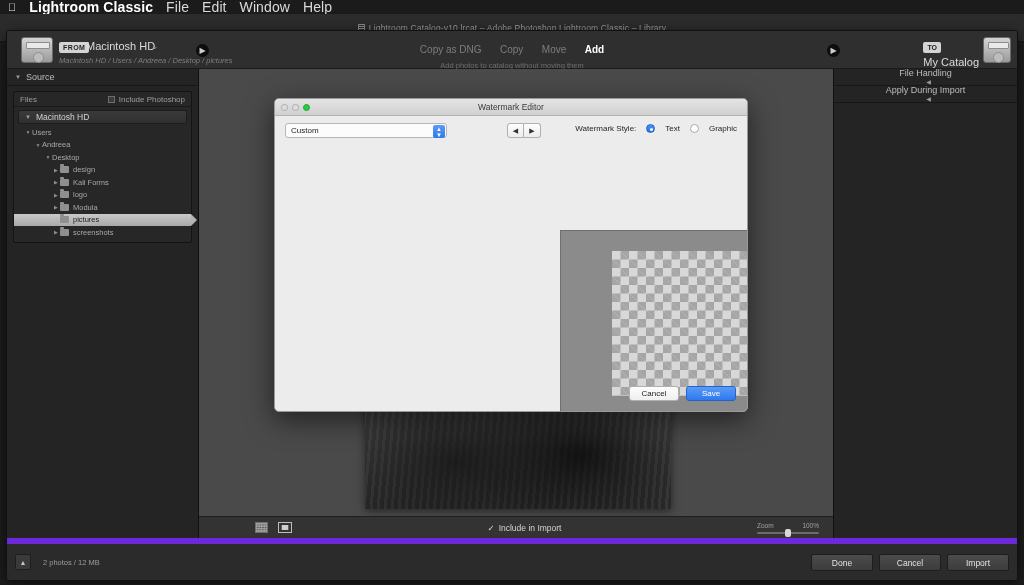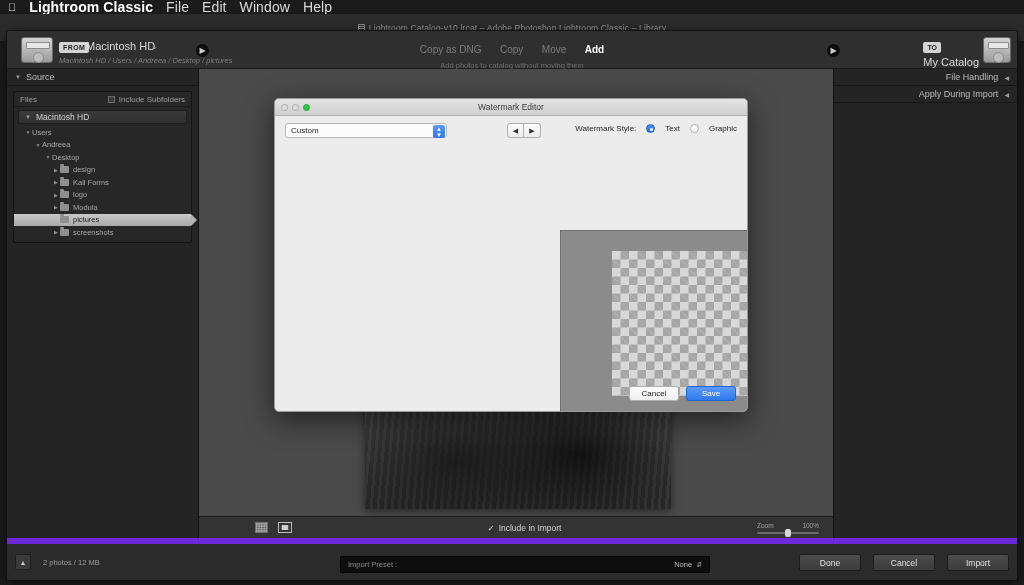--- a/index.html
+++ b/index.html
@@ -139,21 +139,21 @@
   }
   .disc { width: 8px; font-size: 5px; color: #8d8d8d; text-align: center; flex: 0 0 8px; }
   .folder {
     width: 9px; height: 7px; background: #8f8f8f; border-radius: 1px;
     margin-right: 4px; flex: 0 0 9px; position: relative;
   }
   .folder::before{ content:""; position:absolute; left:0; top:-2px; width:4px; height:2px; background:#8f8f8f; border-radius:1px 1px 0 0;}
 
   .right-row {
     height: 17px; display: flex; align-items: center; justify-content: flex-end;
-    padding: 0 8px; font-size: 9px; color: #bcbcbc; border-bottom: 1px solid #171717;
+    padding: 0 8px; font-size: 9px; color: #bcbcbc; border-bottom: 1px solid #171717; flex-direction: column;
   }
   .right-row .tri-r { font-size: 6px; color: #9a9a9a; margin-left: 6px; }
 
   
   .photo-thumb {
     position: absolute; left: 166px; top: 250px; width: 306px; height: 190px;
     background: linear-gradient(#7b7b7b,#4e4e4e 40%,#2a2a2a);
     box-shadow: 0 2px 8px rgba(0,0,0,.5);
   }
   .photo-thumb::after{
@@ -195,21 +195,21 @@
     border-radius: 2px; color: #c6c6c6; font-size: 7px; line-height: 15px; text-align: center; }
   .photo-count { font-size: 7.5px; color: #9d9d9d; margin-left: 12px; }
   .preset-bar {
     position: absolute; left: 333px; width: 370px; height: 17px; top: 12px;
     background: #0e0e0e; border: 1px solid #000; border-radius: 2px;
     display: flex; align-items: center; padding: 0 7px;
     font-size: 7.5px; color: #8d8d8d;
   }
   .preset-bar .val { margin-left: auto; color: #bdbdbd; }
   .preset-bar .updown { margin-left: 4px; font-size: 7px; color: #9d9d9d; }
-  .footer-btns { position: absolute; right: 8px; display: flex; gap: 12px; }
+  .footer-btns { position: absolute; right: 8px; display: flex; gap: 6px; }
   .lr-btn {
     width: 62px; height: 17px; background: linear-gradient(#4c4c4c,#3c3c3c);
     border: 1px solid #1d1d1d; border-radius: 2px;
     font-size: 8.5px; color: #e2e2e2; text-align: center; line-height: 16px;
   }
 
   
   .wm {
     position: absolute; left: 274px; top: 84px; width: 474px; height: 314px;
     background: #ececec; border: 1px solid #9a9a9a; border-radius: 5px;
@@ -322,21 +322,21 @@
 
         <div class="left-panel">
           <div class="panel-head">
             <span class="tri">▼</span>
             <span>Source</span>
           </div>
           <div class="src-box">
             <div class="src-box-head">
               <span>Files</span>
               <span>
-                <i class="chk-sm"></i><span>Include Subfolders</span>
+                <i class="chk-sm"></i><span>Include Photoshop</span>
               </span>
             </div>
             <div class="tree">
               <div class="tree-root">
                 <span class="tri">▼</span>
                 <span>Macintosh HD</span>
               </div>
               <div class="tree-row" style="padding-left:10px">
                 <span class="disc">▼</span>
                 <span>Users</span>
@@ -412,25 +412,20 @@
           <div class="right-row">
             <span>Apply During Import</span>
             <span class="tri-r">◀</span>
           </div>
         </div>
       </div>
 
       <div class="import-footer">
         <div class="tri-btn">▲</div>
         <div class="photo-count">2 photos / 12 MB</div>
-        <div class="preset-bar">
-          <span>Import Preset :</span>
-          <span class="val">None</span>
-          <span class="updown">⇵</span>
-        </div>
         <div class="footer-btns">
           <div class="lr-btn">Done</div>
           <div class="lr-btn">Cancel</div>
           <div class="lr-btn">Import</div>
         </div>
       </div>
     </div>
 
     <div class="wm">
       <div class="wm-title">

